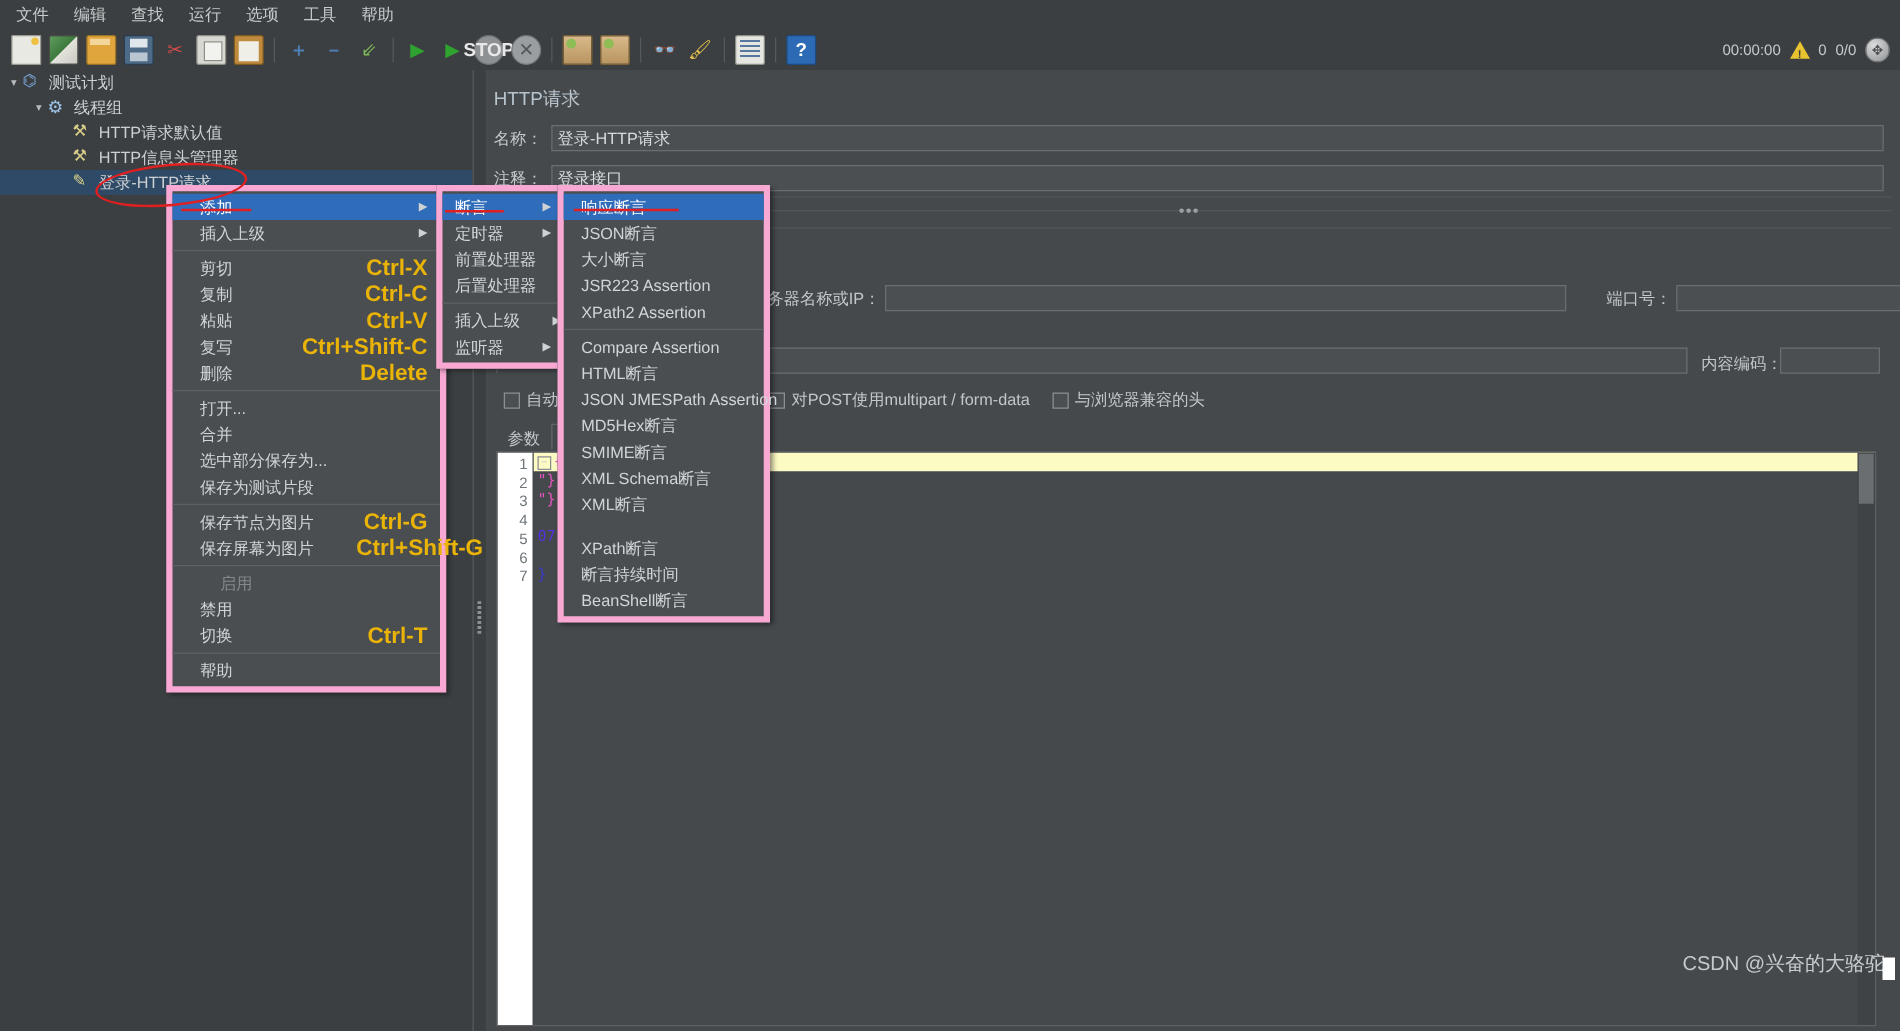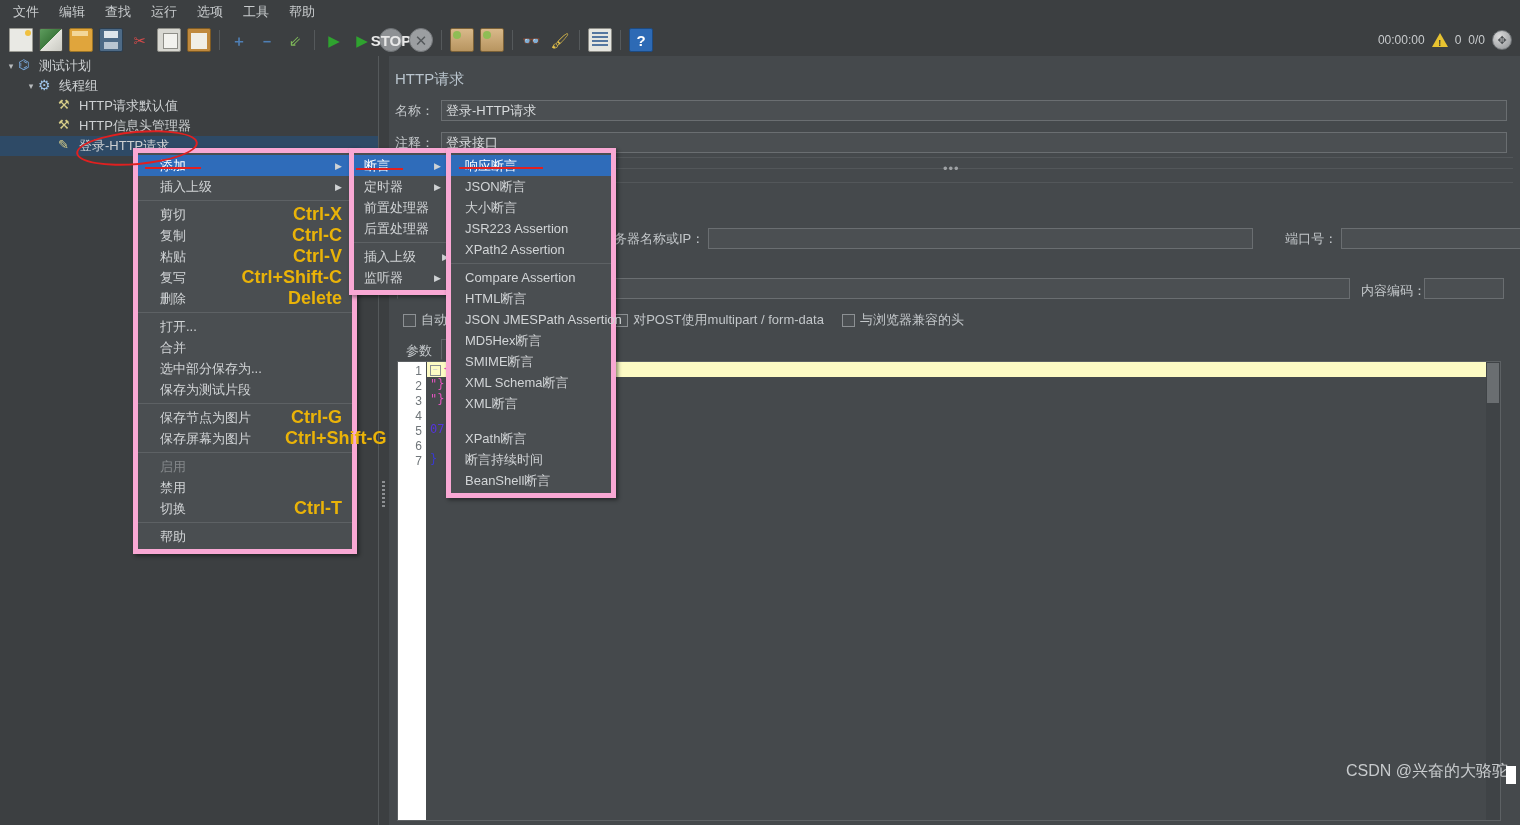--- a/index.html
+++ b/index.html
@@ -97,21 +97,21 @@
   .tk-num{color:#5533dd;}
   .tk-pil{color:#1a1a1a;}
   .fold{display:inline-block;width:9px;height:9px;border:1px solid #8b8f92;color:#c9ccce;font-size:8px;line-height:7px;text-align:center;margin-right:2px;vertical-align:1px;}
   .vscroll{position:absolute;right:0;top:0;width:14px;height:100%;background:#3f4346;}
   .vthumb{position:absolute;right:1px;top:1px;width:12px;height:40px;background:#6a6e71;}
 
   
   .menu{position:absolute;background:#4a4e51;border:5px solid #f9a8d4;box-shadow:2px 2px 4px rgba(0,0,0,.45);padding:2px 0;z-index:50;}
   .mitem{display:flex;align-items:center;height:21px;padding:0 10px 0 22px;font-size:13px;color:#d2d5d7;white-space:nowrap;position:relative;}
   .mitem.hl{background:#2f6cba;color:#fff;}
-  .mitem.dis{color:#84888b;}
+  .mitem.dis{color:#84888b;margin-left:16px;}
   .mitem .acc{margin-left:auto;padding-left:34px;color:#eab308;font-size:18px;font-weight:bold;}
   .mitem .arr{margin-left:auto;padding-left:26px;font-size:9px;color:#cfd2d4;}
   .msep{height:1px;background:#5d6164;margin:3px 0;}
 
   .redline{position:absolute;height:2px;background:#e02020;z-index:60;}
   .redell{position:absolute;border:2px solid #e02020;border-radius:50%;z-index:60;}
 
   .watermark{position:absolute;right:12px;bottom:8px;font-size:16px;color:#d6d9db;opacity:.9;}
   .wm-cursor{position:absolute;right:4px;bottom:6px;width:10px;height:18px;background:#ffffff;}
 </style>

